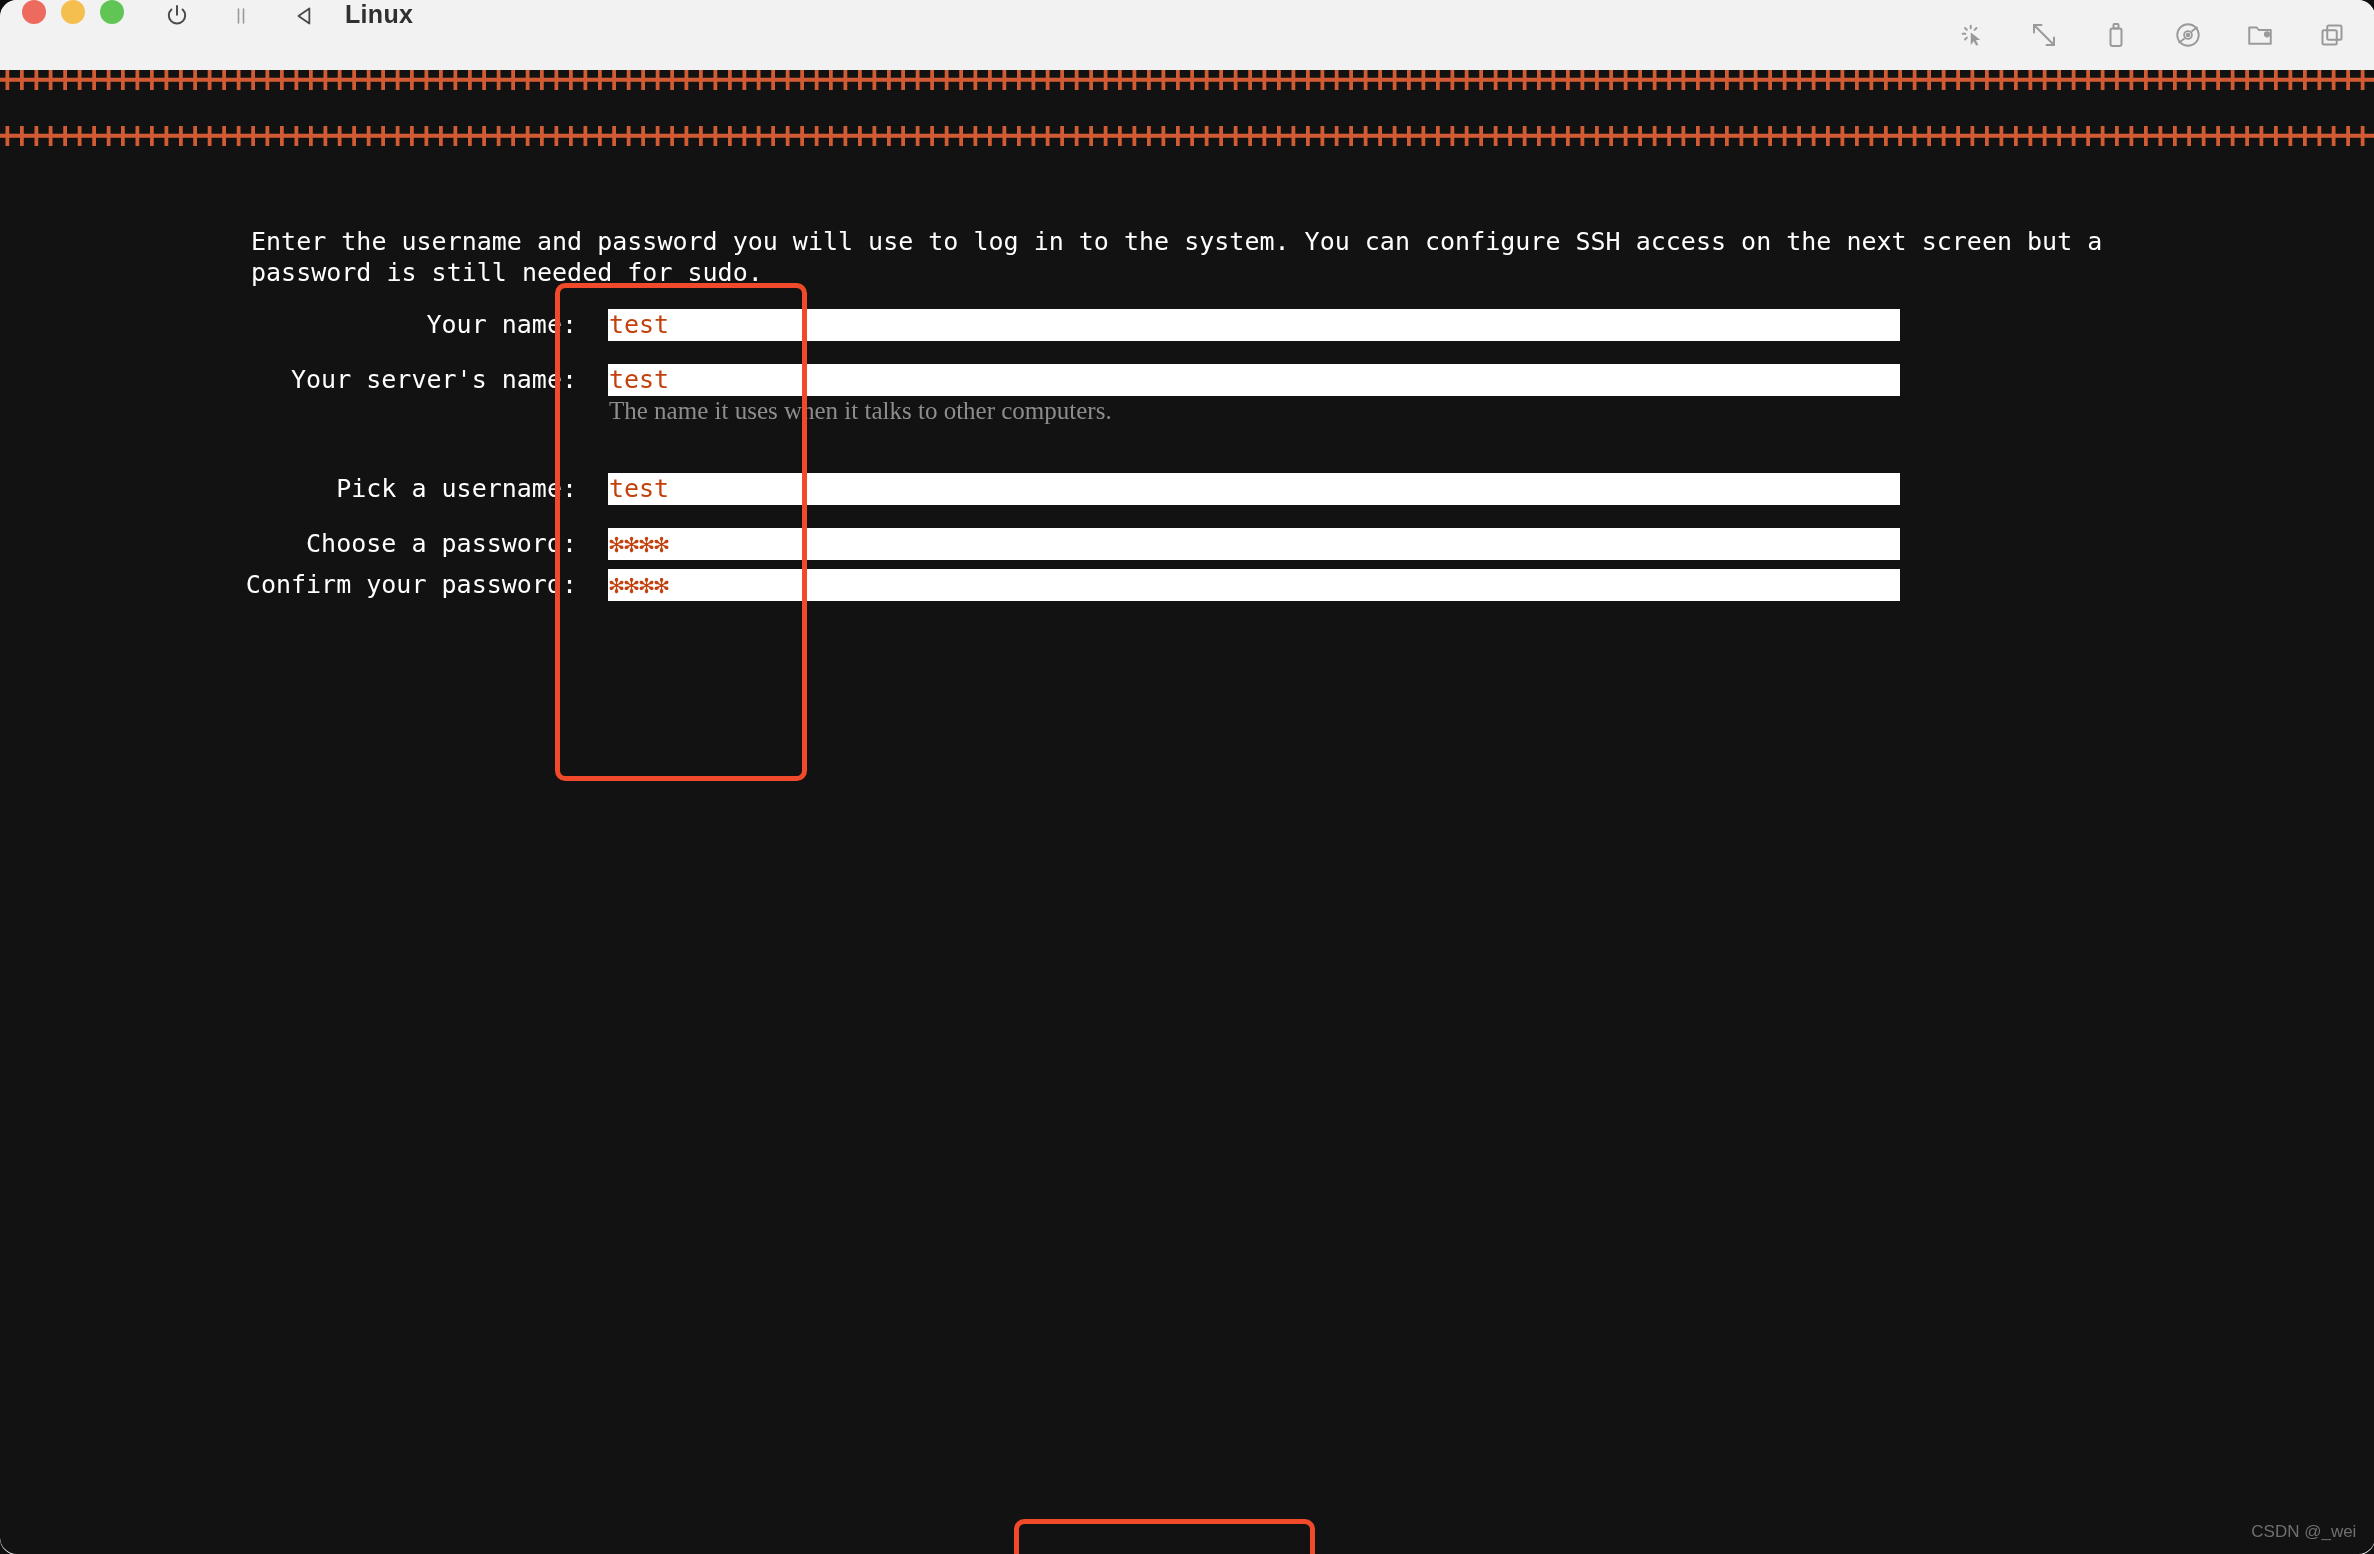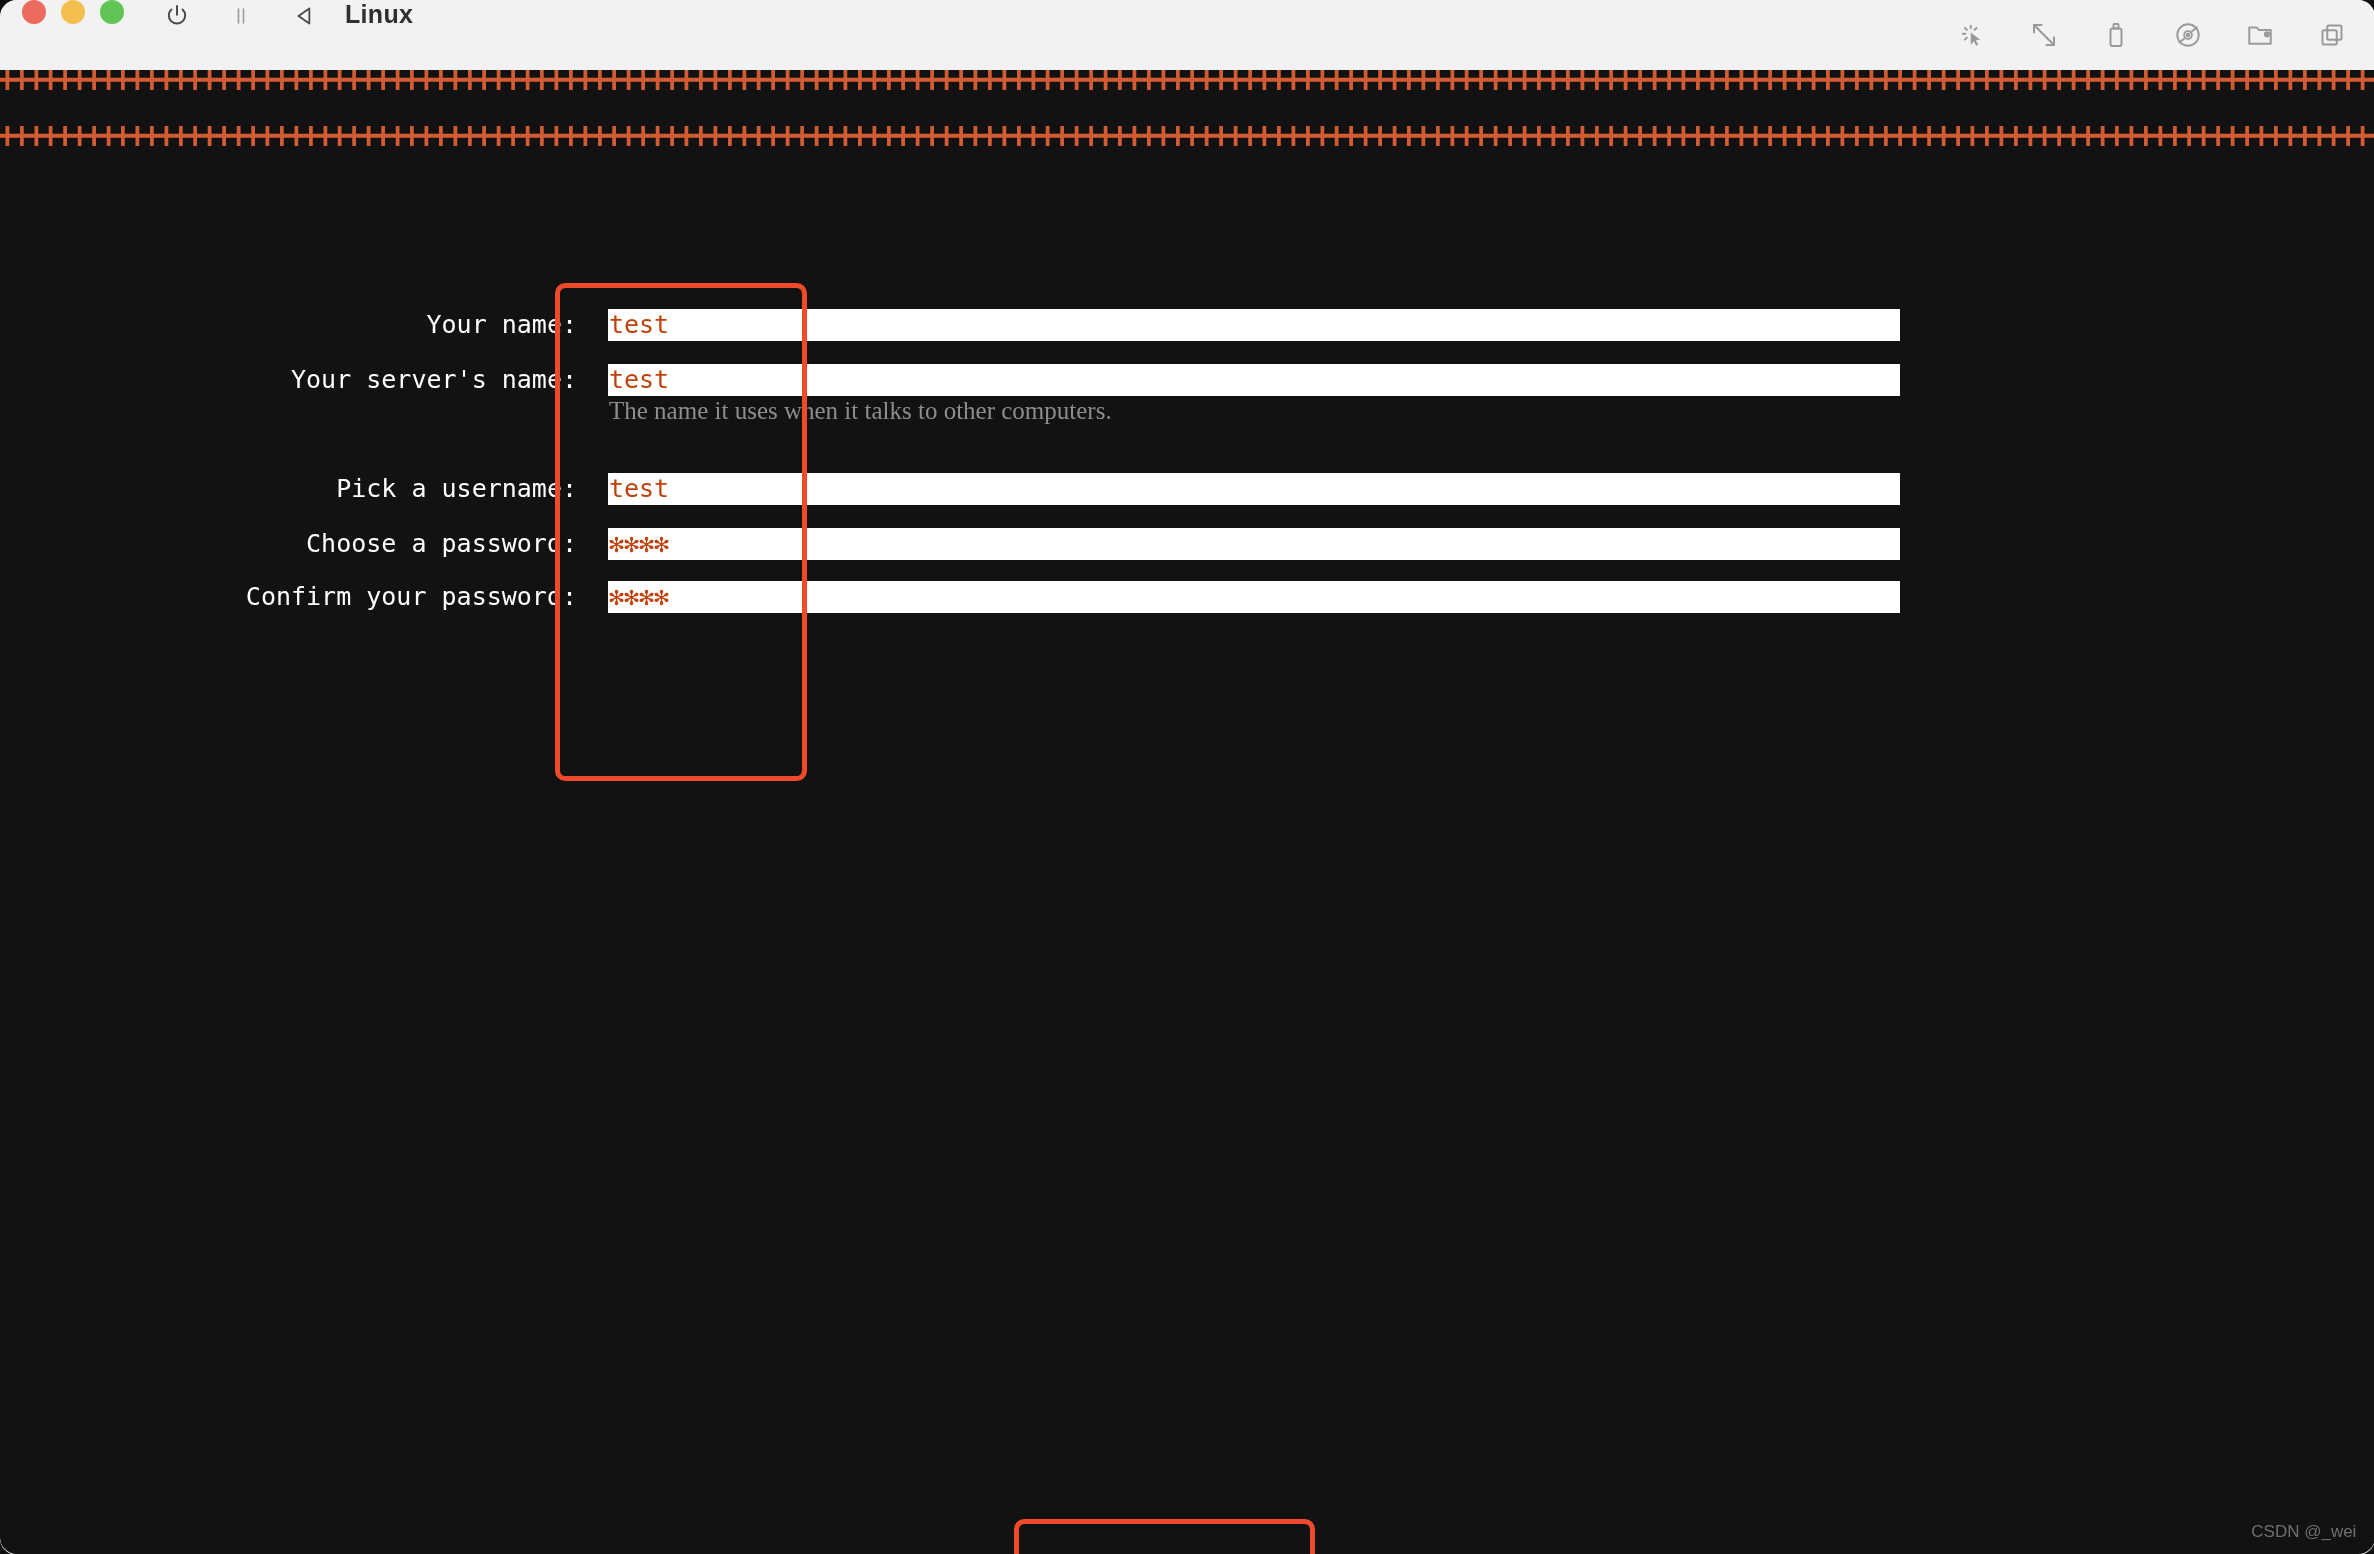--- a/index.html
+++ b/index.html
@@ -309,40 +309,42 @@
     </div>
   </div>
 
   <div id="terminal">
 
     <div class="pattern-strip" id="pattern-top">╋╋╋╋╋╋╋╋╋╋╋╋╋╋╋╋╋╋╋╋╋╋╋╋╋╋╋╋╋╋╋╋╋╋╋╋╋╋╋╋╋╋╋╋╋╋╋╋╋╋╋╋╋╋╋╋╋╋╋╋╋╋╋╋╋╋╋╋╋╋╋╋╋╋╋╋╋╋╋╋╋╋╋╋╋╋╋╋╋╋╋╋╋╋╋╋╋╋╋╋╋╋╋╋╋╋╋╋╋╋╋╋╋╋╋╋╋╋╋╋╋╋╋╋╋╋╋╋╋╋╋╋╋╋╋╋╋╋╋╋╋╋╋╋╋╋╋╋╋╋╋╋╋╋╋╋╋╋╋╋╋╋╋╋╋╋╋╋╋╋</div>
 
 
     <div class="pattern-strip" id="pattern-bottom">╋╋╋╋╋╋╋╋╋╋╋╋╋╋╋╋╋╋╋╋╋╋╋╋╋╋╋╋╋╋╋╋╋╋╋╋╋╋╋╋╋╋╋╋╋╋╋╋╋╋╋╋╋╋╋╋╋╋╋╋╋╋╋╋╋╋╋╋╋╋╋╋╋╋╋╋╋╋╋╋╋╋╋╋╋╋╋╋╋╋╋╋╋╋╋╋╋╋╋╋╋╋╋╋╋╋╋╋╋╋╋╋╋╋╋╋╋╋╋╋╋╋╋╋╋╋╋╋╋╋╋╋╋╋╋╋╋╋╋╋╋╋╋╋╋╋╋╋╋╋╋╋╋╋╋╋╋╋╋╋╋╋╋╋╋╋╋╋╋╋</div>
 
+    <div id="description">Enter the username and password you will use to log in to the system. You can configure SSH access on the next screen but a
+password is still needed for sudo.</div>
 
     <div id="form">
         <div class="form-row" style="top: 0px;">
           <div class="form-label">Your name:</div>
           <div class="form-input">test</div>
         </div>
         <div class="form-row" style="top: 55px;">
           <div class="form-label">Your server's name:</div>
           <div class="form-input">test</div>
         </div>
         <div class="form-hint" style="top: 86px;">The name it uses when it talks to other computers.</div>
         <div class="form-row" style="top: 164px;">
           <div class="form-label">Pick a username:</div>
           <div class="form-input">test</div>
         </div>
         <div class="form-row" style="top: 219px;">
           <div class="form-label">Choose a password:</div>
           <div class="form-input">✻✻✻✻</div>
         </div>
-        <div class="form-row" style="top: 272px;">
+        <div class="form-row" style="top: 260px;">
           <div class="form-label">Confirm your password:</div>
           <div class="form-input">✻✻✻✻</div>
         </div>
       </div>
 
     <div class="annot-box" id="annot-fields"></div>
 
     <div class="annot-box" id="annot-done"></div>
 
     <div id="watermark">CSDN @_wei</div>

